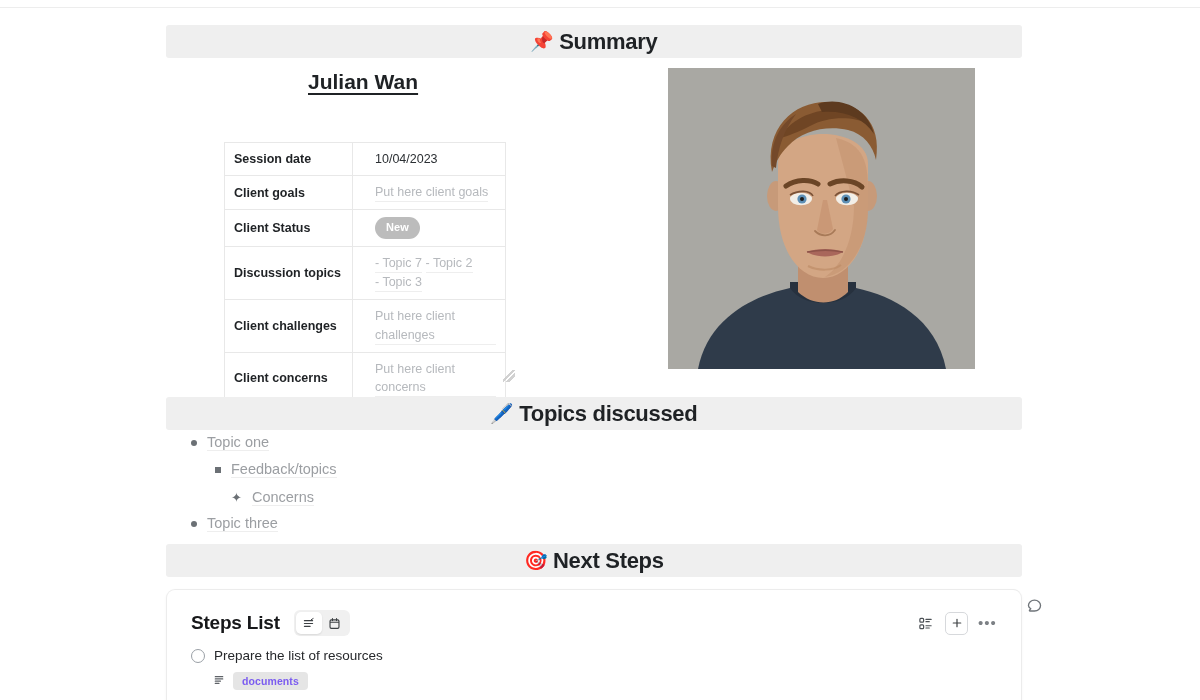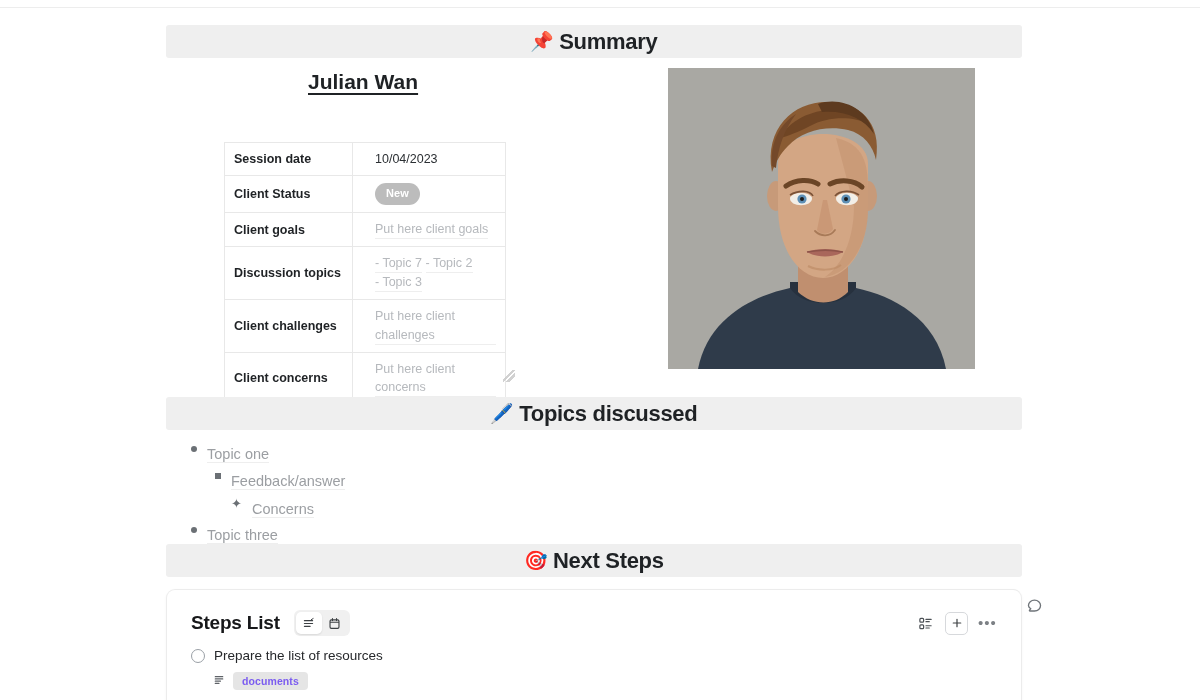--- a/index.html
+++ b/index.html
@@ -87,21 +87,21 @@
     overflow: hidden;
   }
   .photo svg { display:block; width: 100%; height: 100%; }
 
   
   .topic-item {
     position: absolute;
     font-size: 14.5px; color: #9b9ea2;
     display: flex; align-items: center; gap: 10px;
   }
-  .topic-item .txt { border-bottom: 1px solid #eeeeee; margin-top: 12px; }
+  .topic-item .txt { border-bottom: 1px solid #eeeeee; }
   .bullet-disc {
     width: 6px; height: 6px; border-radius: 50%;
     background: #6b7075; flex: none;
   }
   .bullet-square {
     width: 6px; height: 6px; background: #6b7075; flex: none;
   }
   .bullet-star { color:#6b7075; font-size: 13px; line-height: 1; flex: none; }
 
   #topic-1 { left: 191px; top: 434px; }
@@ -188,29 +188,29 @@
 
   <table class="info-table">
     <tbody>
       <tr>
         <td class="key">Session date</td>
         <td class="val">
           <span>10/04/2023</span>
         </td>
       </tr>
       <tr>
+        <td class="key">Client goals</td>
+        <td class="val">
+          <span class="ph ph-block">Put here client goals</span>
+        </td>
+      </tr>
+      <tr>
         <td class="key">Client Status</td>
         <td class="val">
           <span class="badge-new">New</span>
-        </td>
-      </tr>
-      <tr>
-        <td class="key">Client goals</td>
-        <td class="val">
-          <span class="ph ph-block">Put here client goals</span>
         </td>
       </tr>
       <tr>
         <td class="key">Discussion topics</td>
         <td class="val">
           <div class="ph ph-block">- Topic 7</div>
           <div class="ph ph-block">- Topic 2</div>
           <div class="ph ph-block">- Topic 3</div>
         </td>
       </tr>
@@ -279,21 +279,21 @@
     <span class="emoji">🖊️</span>
     <span class="title">Topics discussed</span>
   </div>
 
   <div class="topic-item" id="topic-1">
     <span class="bullet-disc"></span>
     <span class="txt">Topic one</span>
   </div>
   <div class="topic-item" id="topic-2">
     <span class="bullet-square"></span>
-    <span class="txt">Feedback/answer</span>
+    <span class="txt">Feedback/topics</span>
   </div>
   <div class="topic-item" id="topic-3">
     <span class="bullet-star">✦</span>
     <span class="txt">Concerns</span>
   </div>
   <div class="topic-item" id="topic-4">
     <span class="bullet-disc"></span>
     <span class="txt">Topic three</span>
   </div>
 

